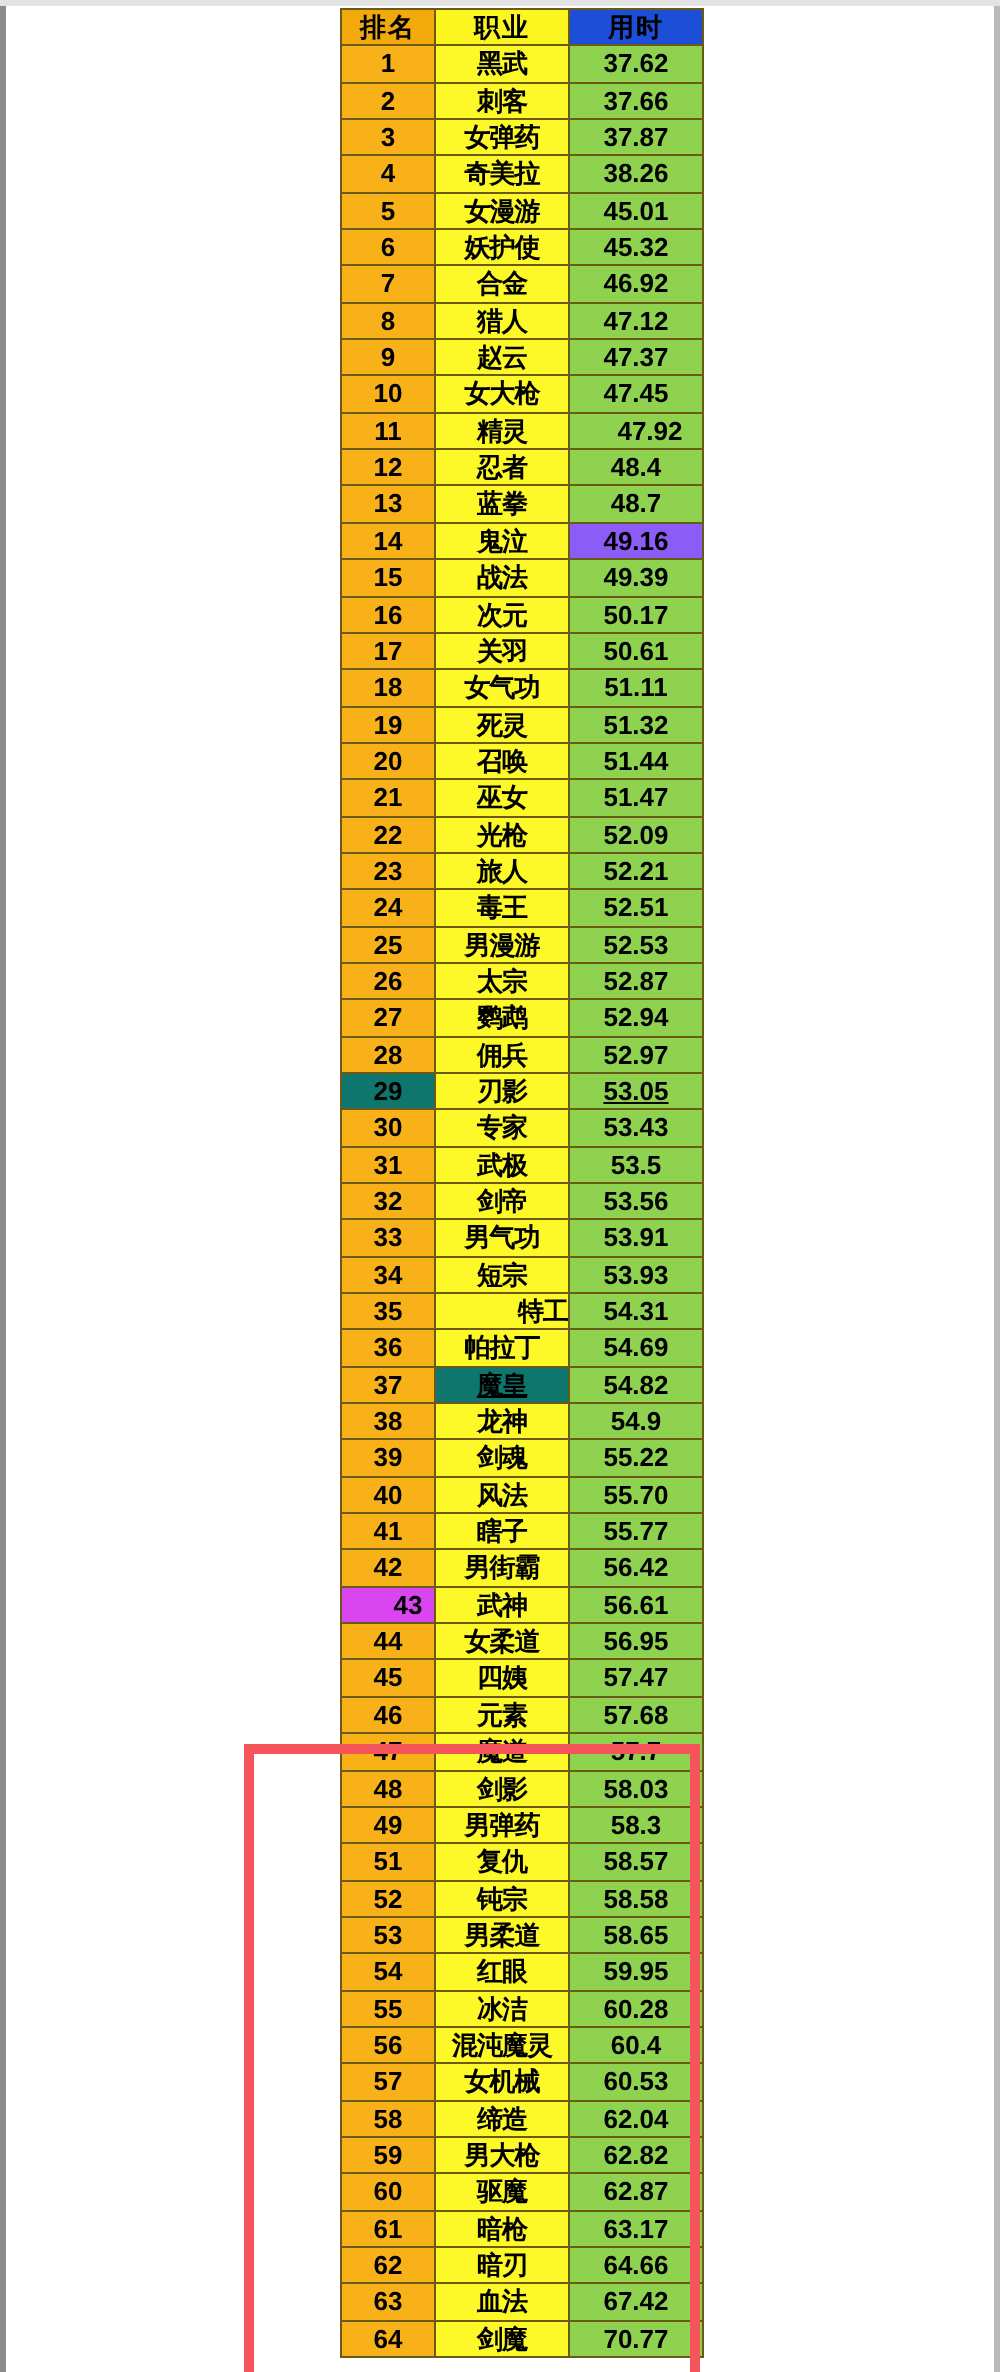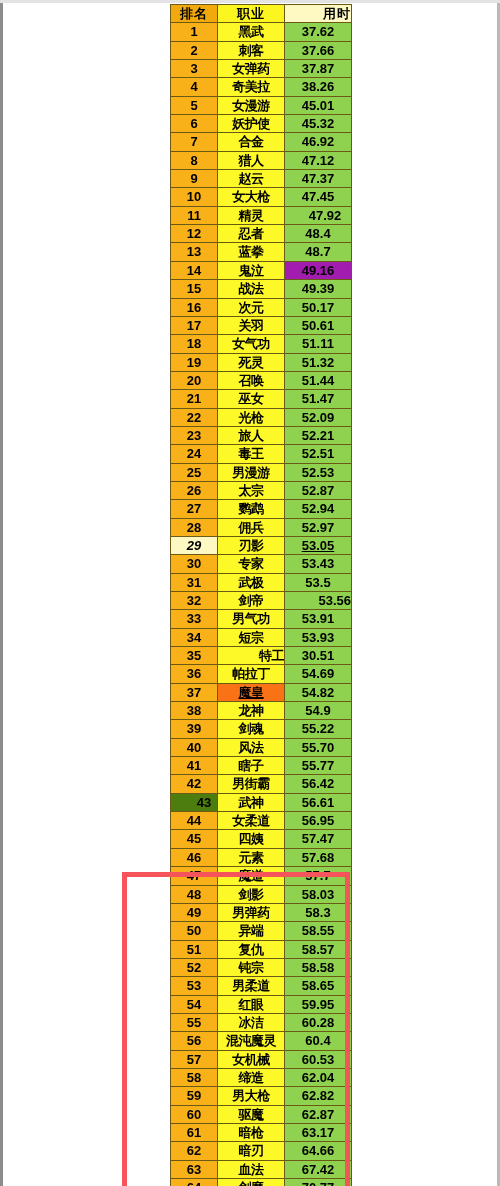--- a/index.html
+++ b/index.html
@@ -113,21 +113,21 @@
 
   <div class="edge-top"></div>
   <div class="edge-left"></div>
   <div class="edge-right"></div>
 
   <table id="ranking-table">
     <thead>
       <tr>
         <th class="col-rank h-rank" style="background: rgb(242, 169, 12); border-color: rgb(107, 90, 22);">排名</th>
         <th class="col-job h-job" style="background: rgb(251, 245, 32); border-color: rgb(107, 90, 22);">职业</th>
-        <th class="col-time h-time" style="background: #fef9c3; border-color: rgb(107, 90, 22); text-align: right;">用时</th>
+        <th class="col-time h-time" style="background: #1d4ed8; border-color: rgb(107, 90, 22);">用时</th>
       </tr>
     </thead>
     <tbody id="table-body">
         <tr>
           <td class="col-rank c-rank" style="background: rgb(249, 177, 25); border-color: rgb(107, 90, 22);">1</td>
           <td class="col-job c-job" style="background: rgb(253, 248, 39); border-color: rgb(107, 90, 22);">黑武</td>
           <td class="col-time c-time" style="background: rgb(142, 210, 79); border-color: rgb(107, 90, 22);">37.62</td>
         </tr>
         <tr>
           <td class="col-rank c-rank" style="background: rgb(249, 177, 25); border-color: rgb(107, 90, 22);">2</td>
@@ -185,21 +185,21 @@
           <td class="col-time c-time" style="background: rgb(142, 210, 79); border-color: rgb(107, 90, 22);">48.4</td>
         </tr>
         <tr>
           <td class="col-rank c-rank" style="background: rgb(249, 177, 25); border-color: rgb(107, 90, 22);">13</td>
           <td class="col-job c-job" style="background: rgb(253, 248, 39); border-color: rgb(107, 90, 22);">蓝拳</td>
           <td class="col-time c-time" style="background: rgb(142, 210, 79); border-color: rgb(107, 90, 22);">48.7</td>
         </tr>
         <tr>
           <td class="col-rank c-rank" style="background: rgb(249, 177, 25); border-color: rgb(107, 90, 22);">14</td>
           <td class="col-job c-job" style="background: rgb(253, 248, 39); border-color: rgb(107, 90, 22);">鬼泣</td>
-          <td class="col-time c-time" style="background: #a21caf; border-color: rgb(107, 90, 22);">49.16</td>
+          <td class="col-time c-time" style="background: #8b5cf6; border-color: rgb(107, 90, 22);">49.16</td>
         </tr>
         <tr>
           <td class="col-rank c-rank" style="background: rgb(249, 177, 25); border-color: rgb(107, 90, 22);">15</td>
           <td class="col-job c-job" style="background: rgb(253, 248, 39); border-color: rgb(107, 90, 22);">战法</td>
           <td class="col-time c-time" style="background: rgb(142, 210, 79); border-color: rgb(107, 90, 22);">49.39</td>
         </tr>
         <tr>
           <td class="col-rank c-rank" style="background: rgb(249, 177, 25); border-color: rgb(107, 90, 22);">16</td>
           <td class="col-job c-job" style="background: rgb(253, 248, 39); border-color: rgb(107, 90, 22);">次元</td>
           <td class="col-time c-time" style="background: rgb(142, 210, 79); border-color: rgb(107, 90, 22);">50.17</td>
@@ -258,62 +258,62 @@
           <td class="col-rank c-rank" style="background: rgb(249, 177, 25); border-color: rgb(107, 90, 22);">27</td>
           <td class="col-job c-job" style="background: rgb(253, 248, 39); border-color: rgb(107, 90, 22);">鹦鹉</td>
           <td class="col-time c-time" style="background: rgb(142, 210, 79); border-color: rgb(107, 90, 22);">52.94</td>
         </tr>
         <tr>
           <td class="col-rank c-rank" style="background: rgb(249, 177, 25); border-color: rgb(107, 90, 22);">28</td>
           <td class="col-job c-job" style="background: rgb(253, 248, 39); border-color: rgb(107, 90, 22);">佣兵</td>
           <td class="col-time c-time" style="background: rgb(142, 210, 79); border-color: rgb(107, 90, 22);">52.97</td>
         </tr>
         <tr>
-          <td class="col-rank c-rank" style="background: #fef9c3; border-color: rgb(107, 90, 22); font-style: italic;">29</td>
+          <td class="col-rank c-rank" style="background: #0f766e; border-color: rgb(107, 90, 22);">29</td>
           <td class="col-job c-job" style="background: rgb(253, 248, 39); border-color: rgb(107, 90, 22);">刃影</td>
           <td class="col-time c-time" style="background: rgb(142, 210, 79); border-color: rgb(107, 90, 22); text-decoration: underline;">53.05</td>
         </tr>
         <tr>
           <td class="col-rank c-rank" style="background: rgb(249, 177, 25); border-color: rgb(107, 90, 22);">30</td>
           <td class="col-job c-job" style="background: rgb(253, 248, 39); border-color: rgb(107, 90, 22);">专家</td>
           <td class="col-time c-time" style="background: rgb(142, 210, 79); border-color: rgb(107, 90, 22);">53.43</td>
         </tr>
         <tr>
           <td class="col-rank c-rank" style="background: rgb(249, 177, 25); border-color: rgb(107, 90, 22);">31</td>
           <td class="col-job c-job" style="background: rgb(253, 248, 39); border-color: rgb(107, 90, 22);">武极</td>
           <td class="col-time c-time" style="background: rgb(142, 210, 79); border-color: rgb(107, 90, 22);">53.5</td>
         </tr>
         <tr>
           <td class="col-rank c-rank" style="background: rgb(249, 177, 25); border-color: rgb(107, 90, 22);">32</td>
           <td class="col-job c-job" style="background: rgb(253, 248, 39); border-color: rgb(107, 90, 22);">剑帝</td>
-          <td class="col-time c-time" style="background: rgb(142, 210, 79); border-color: rgb(107, 90, 22); text-align: right;">53.56</td>
+          <td class="col-time c-time" style="background: rgb(142, 210, 79); border-color: rgb(107, 90, 22);">53.56</td>
         </tr>
         <tr>
           <td class="col-rank c-rank" style="background: rgb(249, 177, 25); border-color: rgb(107, 90, 22);">33</td>
           <td class="col-job c-job" style="background: rgb(253, 248, 39); border-color: rgb(107, 90, 22);">男气功</td>
           <td class="col-time c-time" style="background: rgb(142, 210, 79); border-color: rgb(107, 90, 22);">53.91</td>
         </tr>
         <tr>
           <td class="col-rank c-rank" style="background: rgb(249, 177, 25); border-color: rgb(107, 90, 22);">34</td>
           <td class="col-job c-job" style="background: rgb(253, 248, 39); border-color: rgb(107, 90, 22);">短宗</td>
           <td class="col-time c-time" style="background: rgb(142, 210, 79); border-color: rgb(107, 90, 22);">53.93</td>
         </tr>
         <tr>
           <td class="col-rank c-rank" style="background: rgb(249, 177, 25); border-color: rgb(107, 90, 22);">35</td>
           <td class="col-job c-job" style="background: rgb(253, 248, 39); border-color: rgb(107, 90, 22); text-align: right;">特工</td>
-          <td class="col-time c-time" style="background: rgb(142, 210, 79); border-color: rgb(107, 90, 22);">30.51</td>
+          <td class="col-time c-time" style="background: rgb(142, 210, 79); border-color: rgb(107, 90, 22);">54.31</td>
         </tr>
         <tr>
           <td class="col-rank c-rank" style="background: rgb(249, 177, 25); border-color: rgb(107, 90, 22);">36</td>
           <td class="col-job c-job" style="background: rgb(253, 248, 39); border-color: rgb(107, 90, 22);">帕拉丁</td>
           <td class="col-time c-time" style="background: rgb(142, 210, 79); border-color: rgb(107, 90, 22);">54.69</td>
         </tr>
         <tr>
           <td class="col-rank c-rank" style="background: rgb(249, 177, 25); border-color: rgb(107, 90, 22);">37</td>
-          <td class="col-job c-job" style="background: #f97316; border-color: rgb(107, 90, 22); text-decoration: underline;">魔皇</td>
+          <td class="col-job c-job" style="background: #0f766e; border-color: rgb(107, 90, 22); text-decoration: underline;">魔皇</td>
           <td class="col-time c-time" style="background: rgb(142, 210, 79); border-color: rgb(107, 90, 22);">54.82</td>
         </tr>
         <tr>
           <td class="col-rank c-rank" style="background: rgb(249, 177, 25); border-color: rgb(107, 90, 22);">38</td>
           <td class="col-job c-job" style="background: rgb(253, 248, 39); border-color: rgb(107, 90, 22);">龙神</td>
           <td class="col-time c-time" style="background: rgb(142, 210, 79); border-color: rgb(107, 90, 22);">54.9</td>
         </tr>
         <tr>
           <td class="col-rank c-rank" style="background: rgb(249, 177, 25); border-color: rgb(107, 90, 22);">39</td>
           <td class="col-job c-job" style="background: rgb(253, 248, 39); border-color: rgb(107, 90, 22);">剑魂</td>
@@ -328,21 +328,21 @@
           <td class="col-rank c-rank" style="background: rgb(249, 177, 25); border-color: rgb(107, 90, 22);">41</td>
           <td class="col-job c-job" style="background: rgb(253, 248, 39); border-color: rgb(107, 90, 22);">瞎子</td>
           <td class="col-time c-time" style="background: rgb(142, 210, 79); border-color: rgb(107, 90, 22);">55.77</td>
         </tr>
         <tr>
           <td class="col-rank c-rank" style="background: rgb(249, 177, 25); border-color: rgb(107, 90, 22);">42</td>
           <td class="col-job c-job" style="background: rgb(253, 248, 39); border-color: rgb(107, 90, 22);">男街霸</td>
           <td class="col-time c-time" style="background: rgb(142, 210, 79); border-color: rgb(107, 90, 22);">56.42</td>
         </tr>
         <tr>
-          <td class="col-rank c-rank" style="background: #4d7c0f; border-color: rgb(107, 90, 22); padding-left: 20px;">43</td>
+          <td class="col-rank c-rank" style="background: #d946ef; border-color: rgb(107, 90, 22); padding-left: 20px;">43</td>
           <td class="col-job c-job" style="background: rgb(253, 248, 39); border-color: rgb(107, 90, 22);">武神</td>
           <td class="col-time c-time" style="background: rgb(142, 210, 79); border-color: rgb(107, 90, 22);">56.61</td>
         </tr>
         <tr>
           <td class="col-rank c-rank" style="background: rgb(249, 177, 25); border-color: rgb(107, 90, 22);">44</td>
           <td class="col-job c-job" style="background: rgb(253, 248, 39); border-color: rgb(107, 90, 22);">女柔道</td>
           <td class="col-time c-time" style="background: rgb(142, 210, 79); border-color: rgb(107, 90, 22);">56.95</td>
         </tr>
         <tr>
           <td class="col-rank c-rank" style="background: rgb(249, 177, 25); border-color: rgb(107, 90, 22);">45</td>
@@ -363,25 +363,20 @@
           <td class="col-rank c-rank" style="background: rgb(249, 177, 25); border-color: rgb(107, 90, 22);">48</td>
           <td class="col-job c-job" style="background: rgb(253, 248, 39); border-color: rgb(107, 90, 22);">剑影</td>
           <td class="col-time c-time" style="background: rgb(142, 210, 79); border-color: rgb(107, 90, 22);">58.03</td>
         </tr>
         <tr>
           <td class="col-rank c-rank" style="background: rgb(249, 177, 25); border-color: rgb(107, 90, 22);">49</td>
           <td class="col-job c-job" style="background: rgb(253, 248, 39); border-color: rgb(107, 90, 22);">男弹药</td>
           <td class="col-time c-time" style="background: rgb(142, 210, 79); border-color: rgb(107, 90, 22);">58.3</td>
         </tr>
         <tr>
-          <td class="col-rank c-rank" style="background: rgb(249, 177, 25); border-color: rgb(107, 90, 22);">50</td>
-          <td class="col-job c-job" style="background: rgb(253, 248, 39); border-color: rgb(107, 90, 22);">异端</td>
-          <td class="col-time c-time" style="background: rgb(142, 210, 79); border-color: rgb(107, 90, 22);">58.55</td>
-        </tr>
-        <tr>
           <td class="col-rank c-rank" style="background: rgb(249, 177, 25); border-color: rgb(107, 90, 22);">51</td>
           <td class="col-job c-job" style="background: rgb(253, 248, 39); border-color: rgb(107, 90, 22);">复仇</td>
           <td class="col-time c-time" style="background: rgb(142, 210, 79); border-color: rgb(107, 90, 22);">58.57</td>
         </tr>
         <tr>
           <td class="col-rank c-rank" style="background: rgb(249, 177, 25); border-color: rgb(107, 90, 22);">52</td>
           <td class="col-job c-job" style="background: rgb(253, 248, 39); border-color: rgb(107, 90, 22);">钝宗</td>
           <td class="col-time c-time" style="background: rgb(142, 210, 79); border-color: rgb(107, 90, 22);">58.58</td>
         </tr>
         <tr>

